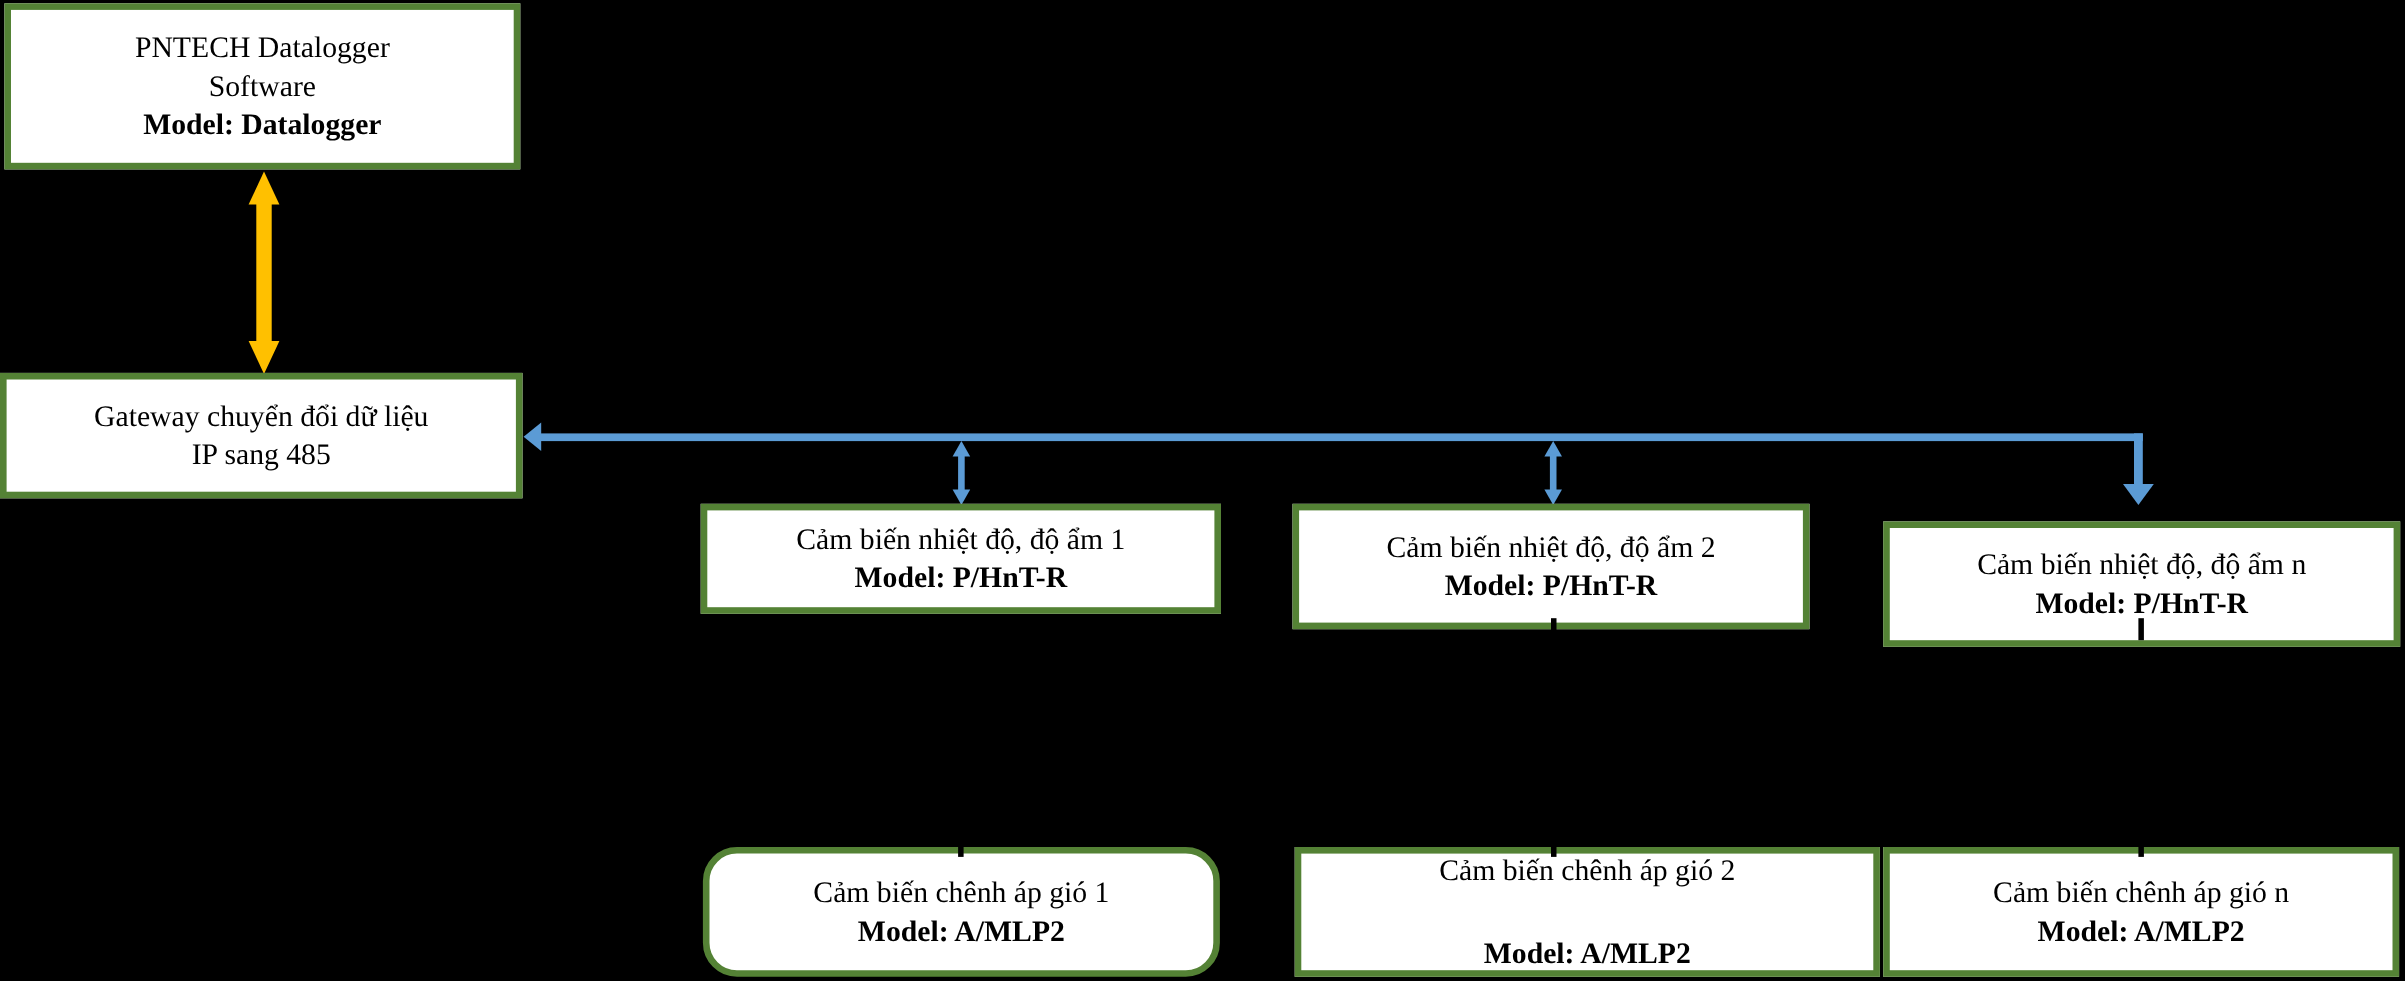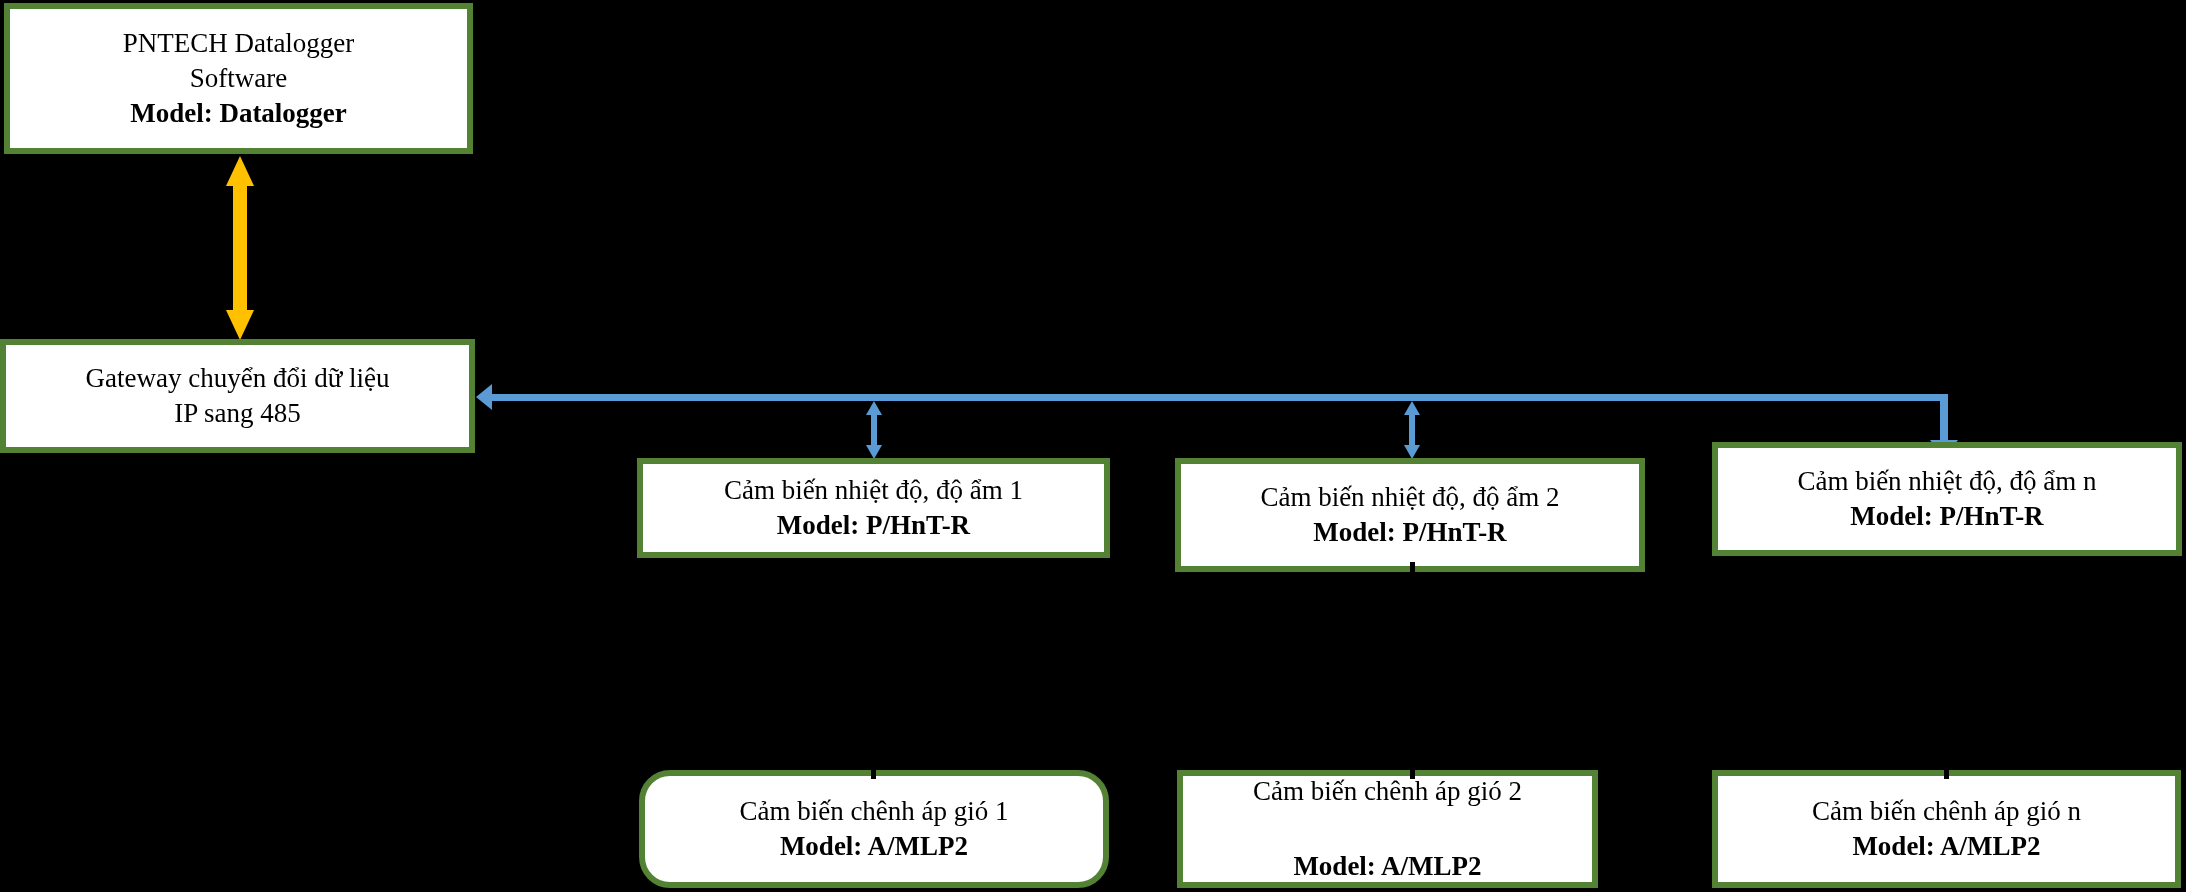--- a/index.html
+++ b/index.html
@@ -37,23 +37,23 @@
     font-size:27px;
     line-height:1.3;
     z-index:1;
   }
   .node .model{font-weight:bold;}
   .notch{z-index:2;}
   .node-software{left:4px;top:3px;width:469px;height:151px;}
   .node-gateway{left:0px;top:339px;width:475px;height:114px;}
   .node-temp-1{left:637px;top:458px;width:473px;height:100px;}
   .node-temp-2{left:1175px;top:458px;width:470px;height:114px;}
-  .node-temp-n{left:1712px;top:442px;width:470px;height:114px;align-items:center;}
+  .node-temp-n{left:1712px;top:474px;width:470px;height:114px;align-items:center;}
   .node-press-1{left:639px;top:770px;width:470px;height:118px;border-radius:31px;}
-  .node-press-2{left:1177px;top:770px;width:421px;height:118px;gap:40px;}
+  .node-press-2{left:1177px;top:770px;width:532px;height:118px;gap:40px;}
   .node-press-n{left:1712px;top:770px;width:469px;height:118px;}
 </style>
 </head>
 <body>
 
 <div class="canvas">
 
   <svg class="connectors" width="2186" height="892" viewBox="0 0 2186 892" xmlns="http://www.w3.org/2000/svg">
 
     <g style="fill:var(--arrow-yellow)">

